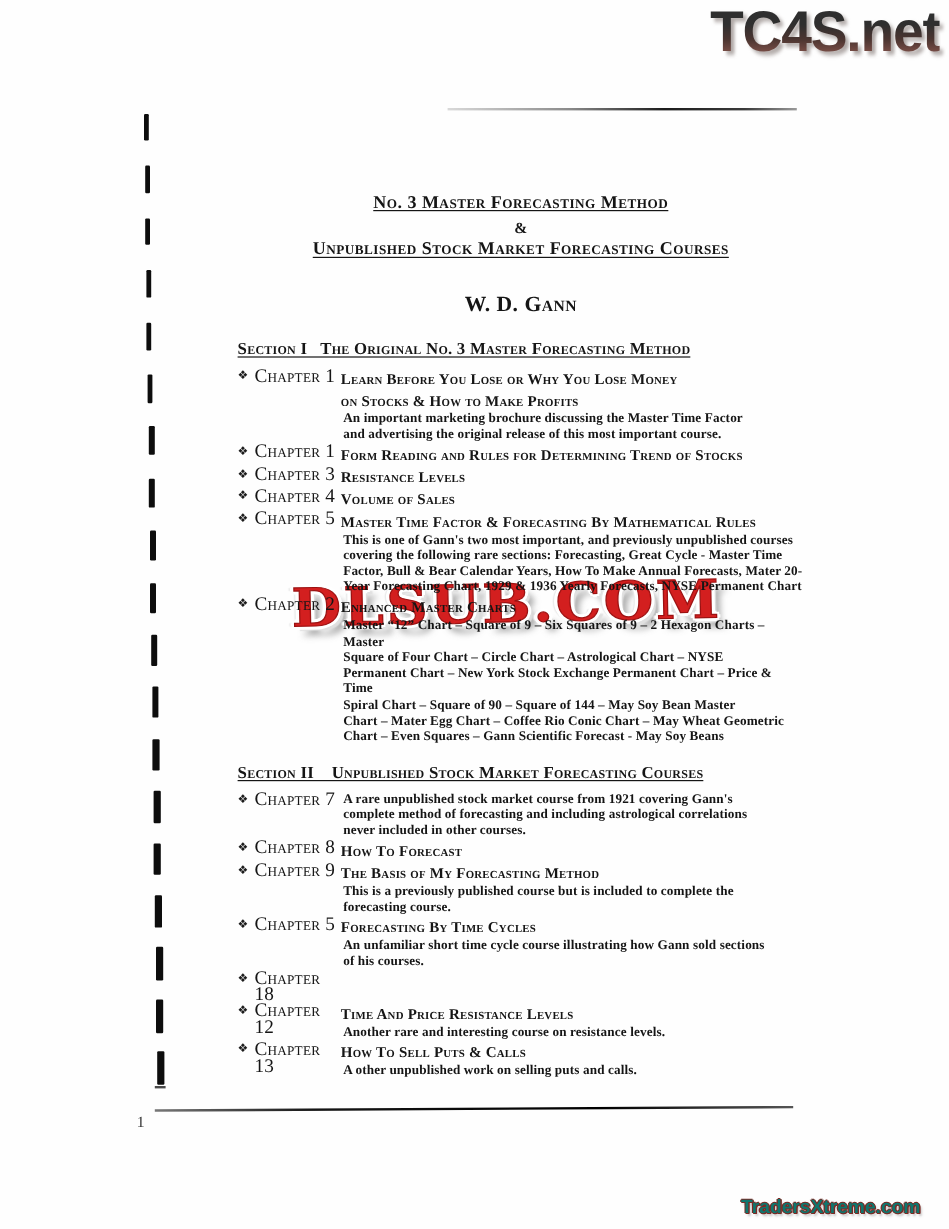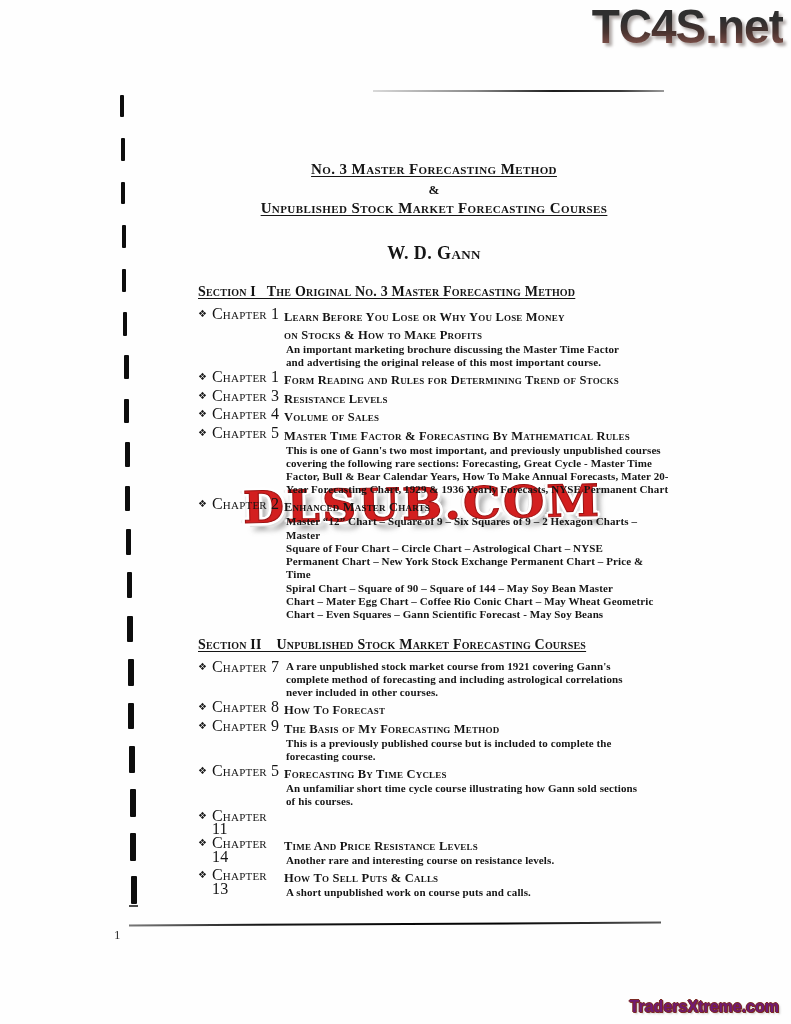--- a/index.html
+++ b/index.html
@@ -24,24 +24,24 @@
     color:#d31f1f;
     -webkit-text-stroke:1px #9c1212;
     transform:rotate(-1.2deg) scaleX(1.08);transform-origin:left center;
     text-shadow:
       -3px 0 0 #fff, 3px 0 0 #fff, 0 -3px 0 #fff, 0 3px 0 #fff,
       -2px -2px 0 #fff, 2px 2px 0 #fff, -2px 2px 0 #fff, 2px -2px 0 #fff,
       -4px 0 1px #e8e8e8, 4px 4px 1px #e0e0e0,
       7px 8px 5px rgba(110,110,110,.55);
   }
   .wm-bottomright{
-    position:absolute;top:998px;right:12px;
+    position:absolute;top:998px;right:24px;
     font-family:"Liberation Sans","DejaVu Sans",sans-serif;
     font-weight:bold;font-size:16px;letter-spacing:0px;
-    color:#701a75;
+    color:#0f766e;
     text-shadow:-1px 0 0 #7c2a24, 1px 0 0 #7c2a24, 0 -1px 0 #7c2a24, 0 1px 0 #7c2a24,
                 1px 1px 0 #7c2a24, 2px 2px 2px rgba(140,140,140,.5);
   }
   
   .topline{position:absolute;left:373px;top:90px;width:291px;height:2px;
     background:linear-gradient(to right,#d9d9d9,#8a8a8a 35%,#1c1c1c 62%,#3a3a3a 85%,#9a9a9a);}
   .bottomline{position:absolute;left:129px;top:923px;width:532px;height:2px;
     background:linear-gradient(to right,#777,#151515 25%,#000 70%,#555);
     transform:rotate(-0.3deg);}
   .speck{position:absolute;left:129px;top:905px;width:9px;height:2px;background:#4a4a4a;}
@@ -184,29 +184,29 @@
     </div>
     <div class="chapter">
       <span class="bullet">❖</span>
       <span class="chnum sc">Chapter 5</span>
       <span class="chbody"><span class="chtitle sc">Forecasting By Time Cycles</span>
         <div class="chdesc">An unfamiliar short time cycle course illustrating how Gann sold sections
 of his courses.</div></span>
     </div>
     <div class="chapter">
       <span class="bullet">❖</span>
-      <span class="chnum sc">Chapter 11</span>
-    </div>
-    <div class="chapter">
-      <span class="bullet">❖</span>
-      <span class="chnum sc">Chapter 14</span>
+      <span class="chnum sc">Chapter 18</span>
+    </div>
+    <div class="chapter">
+      <span class="bullet">❖</span>
+      <span class="chnum sc">Chapter 12</span>
       <span class="chbody"><span class="chtitle sc">Time And Price Resistance Levels</span>
         <div class="chdesc">Another rare and interesting course on resistance levels.</div></span>
     </div>
     <div class="chapter">
       <span class="bullet">❖</span>
       <span class="chnum sc">Chapter 13</span>
       <span class="chbody"><span class="chtitle sc">How To Sell Puts &amp; Calls</span>
-        <div class="chdesc">A short unpublished work on course puts and calls.</div></span>
+        <div class="chdesc">A other unpublished work on selling puts and calls.</div></span>
     </div>
 
   </div>
 </div>
 
 </body></html>

